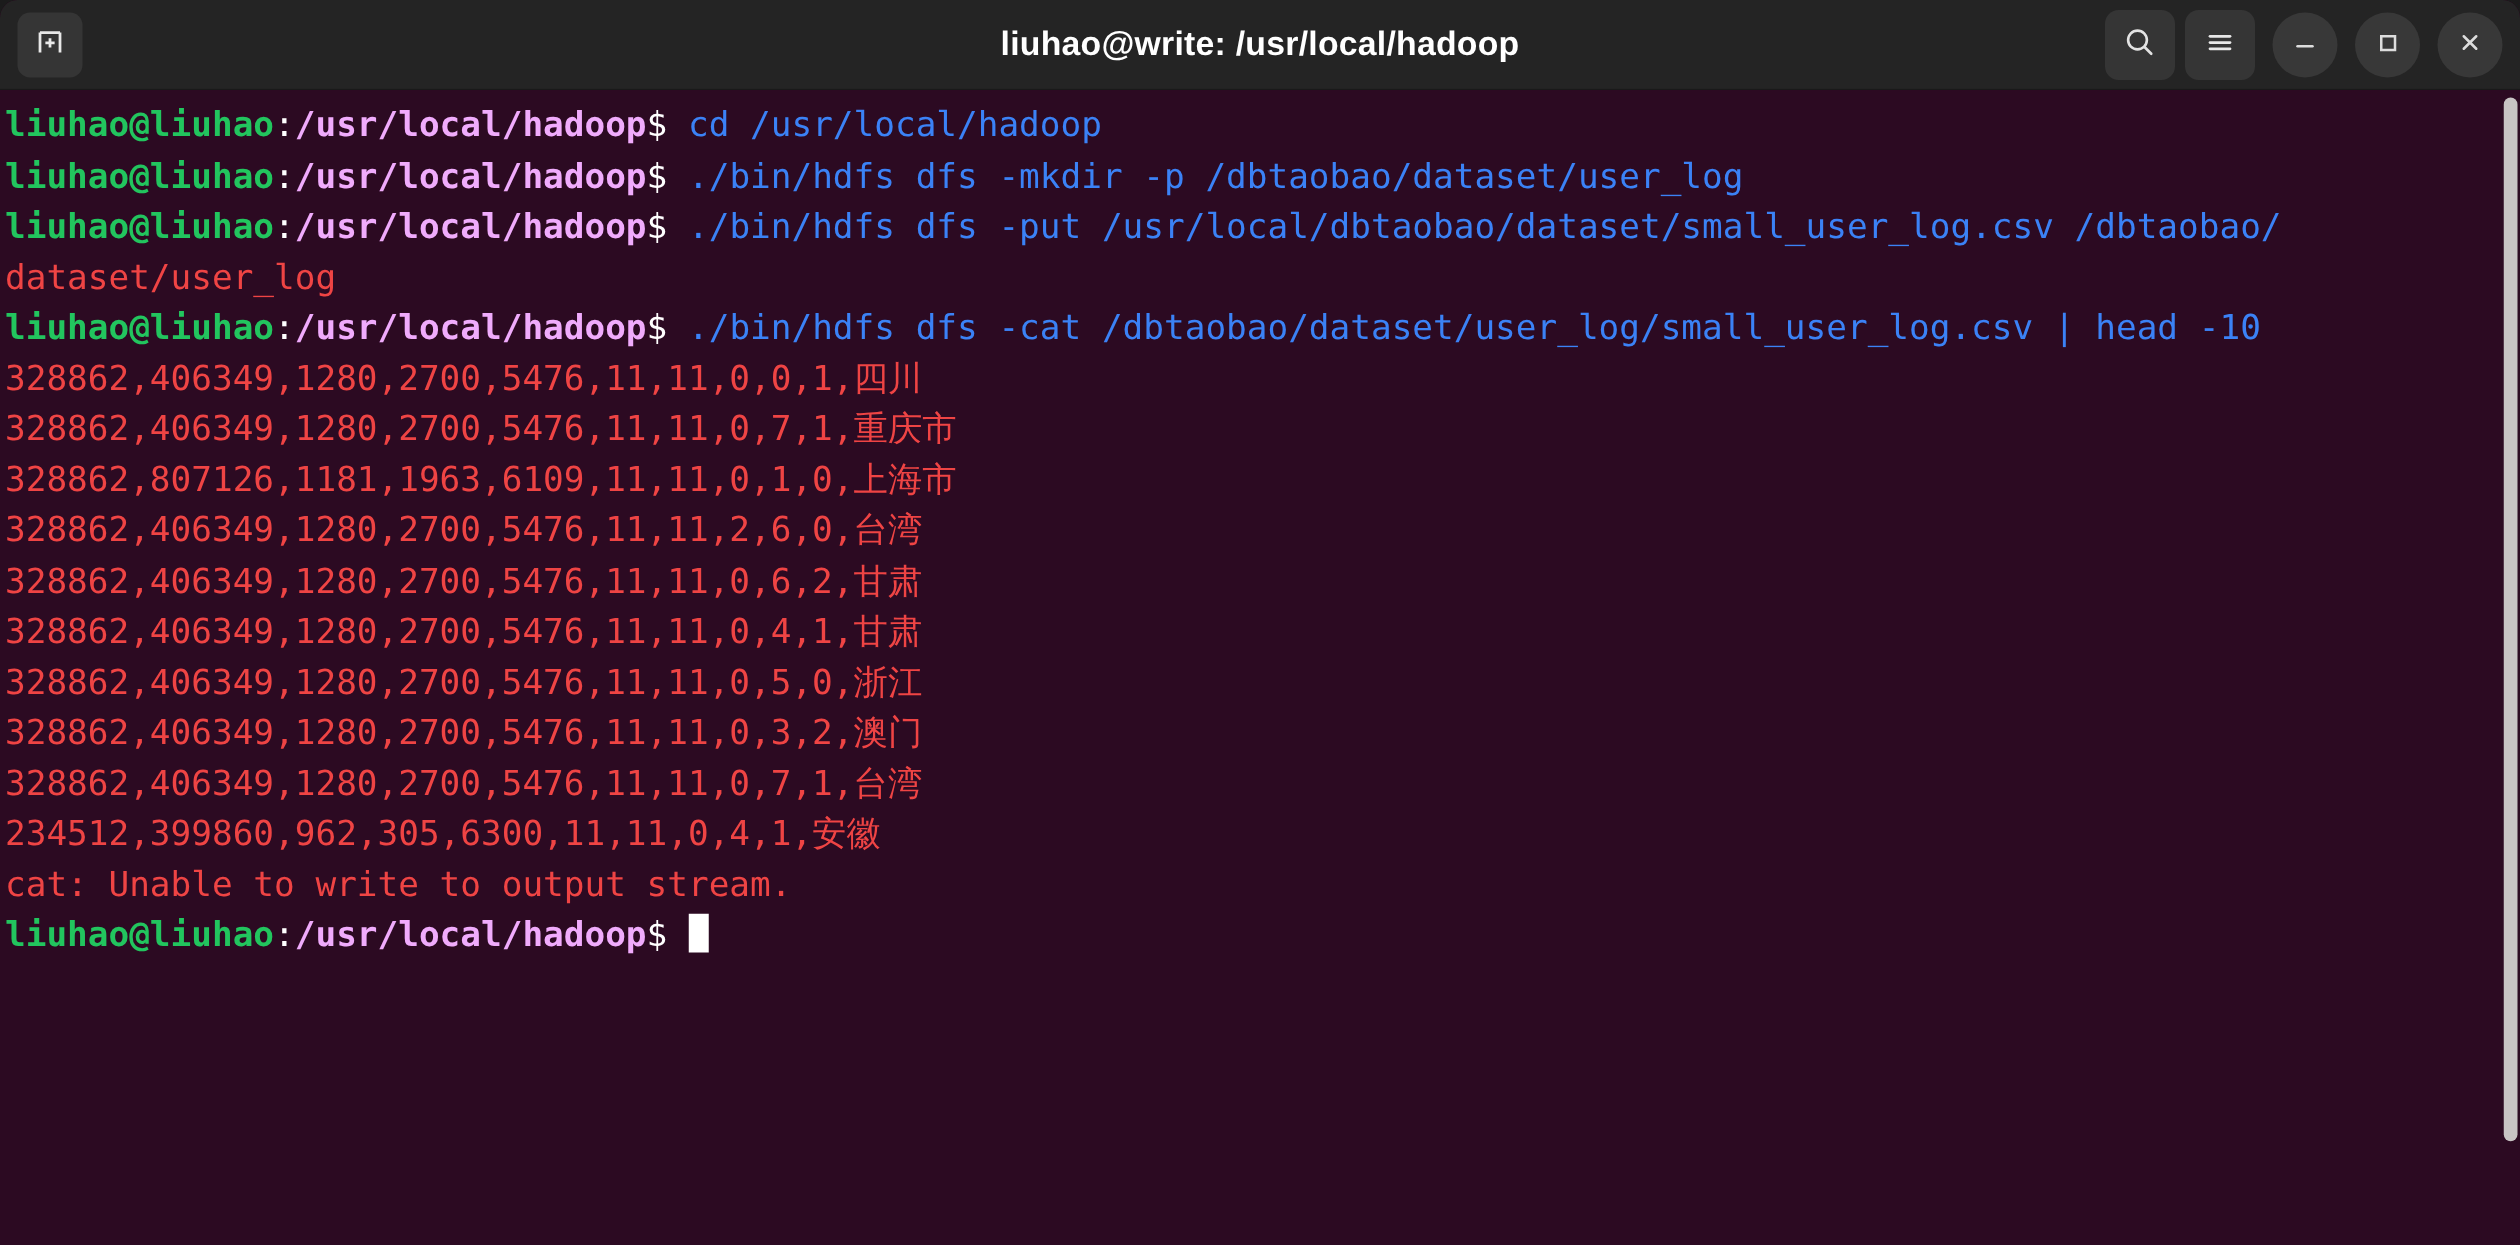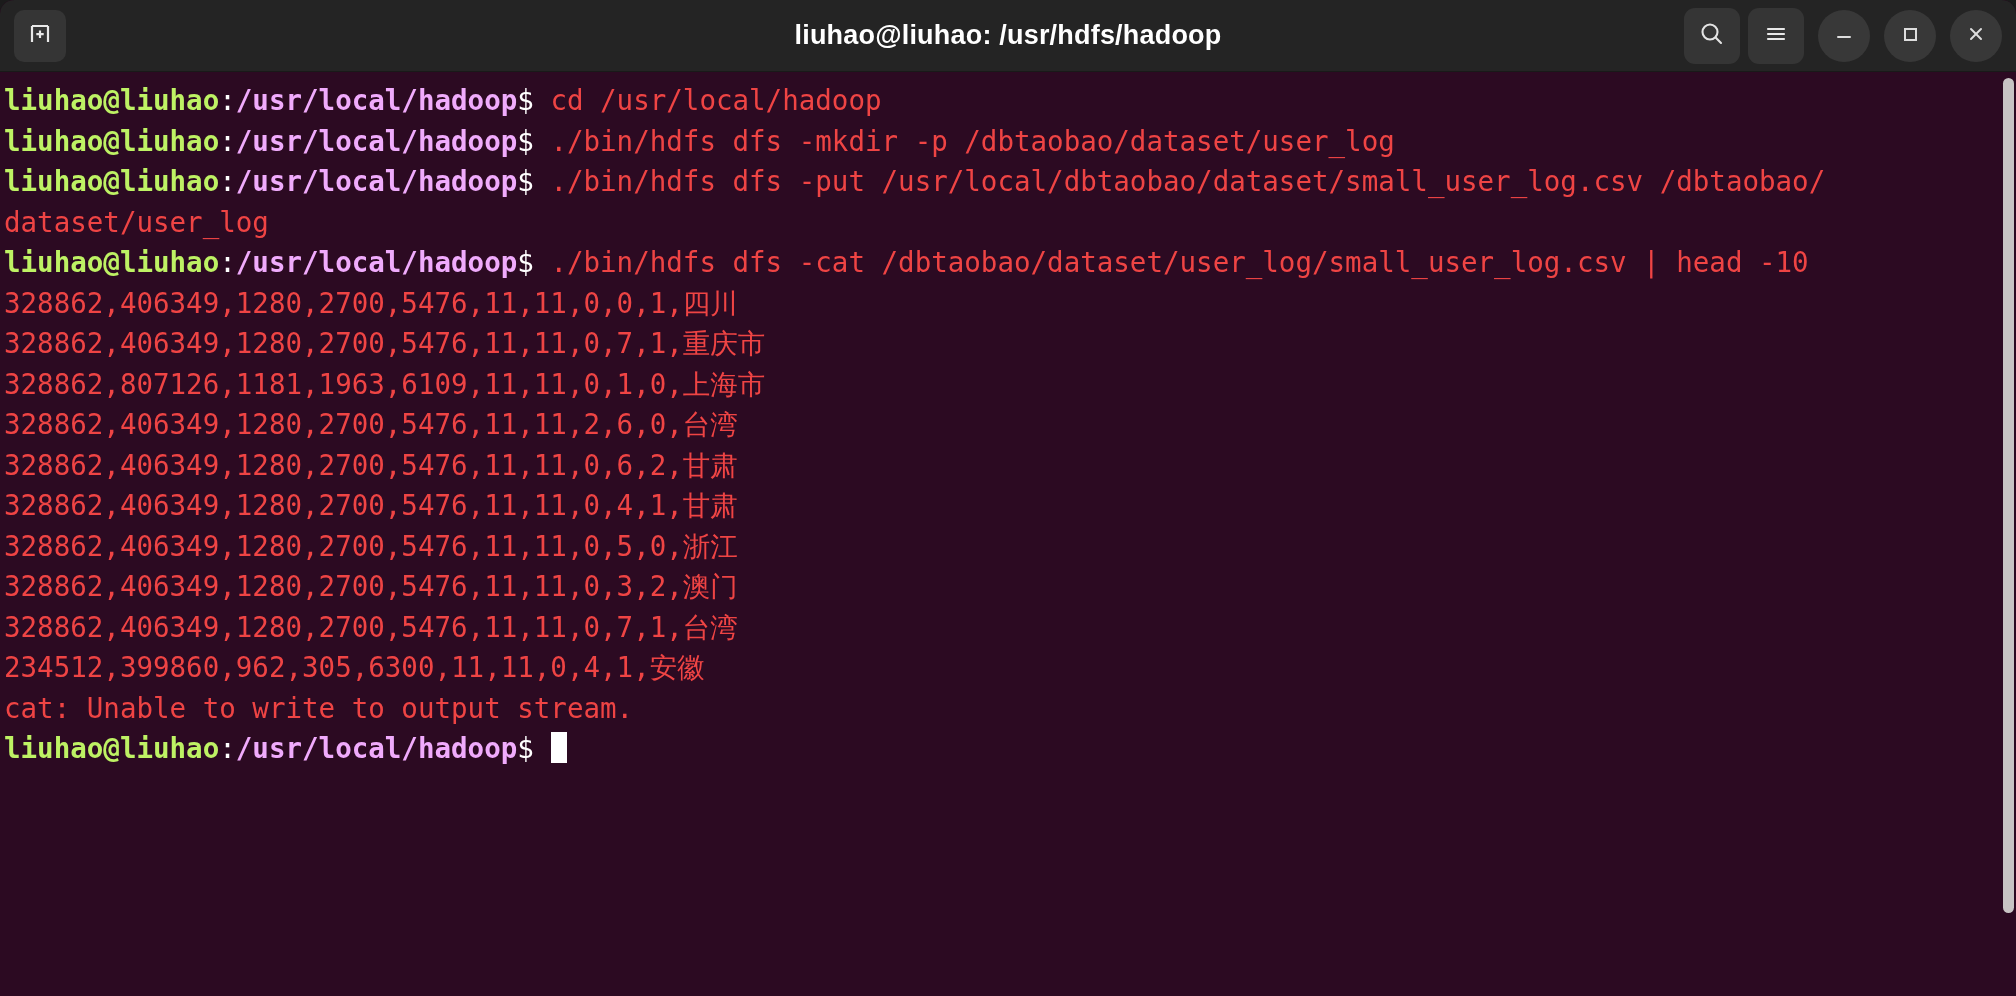--- a/index.html
+++ b/index.html
@@ -116,25 +116,25 @@
     box-sizing: border-box;
     font-family: "DejaVu Sans Mono", "Liberation Mono", monospace;
     font-size: 27.5px;
     line-height: 40.5px;
     color: #ffffff;
     white-space: pre;
     letter-spacing: 0px;
   }
 
   .line { height: 40.5px; }
-  .seg-user { color: #bef264; font-weight: bold; }
+  .seg-user { color: #22c55e; font-weight: bold; }
   .seg-colon { color: #ffffff; }
   .seg-path { color: #f0abfc; font-weight: bold; }
   .seg-dollar { color: #ffffff; }
-  .seg-cmd { color: #ef4444; }
+  .seg-cmd { color: #3b82f6; }
   .seg-out { color: #ef4444; }
 
   .cursor {
     display: inline-block;
     width: 16px;
     height: 31px;
     background: #ffffff;
     vertical-align: -5px;
     margin-left: 1px;
   }
@@ -167,21 +167,21 @@
 
     <div class="newtab-btn">
       <span>
         <svg width="26" height="26" viewBox="0 0 26 26">
           <path d="M5 5 L5 21 M5 5 L21 5 M21 5 L21 21" stroke="#e8e8e8" stroke-width="2.2" fill="none"></path>
           <path d="M13 9.5 L13 17 M9.3 13.2 L16.7 13.2" stroke="#e8e8e8" stroke-width="2.2" fill="none"></path>
         </svg>
       </span>
     </div>
 
-    <div class="title-text">liuhao@liuhao: /usr/hdfs/hadoop</div>
+    <div class="title-text">liuhao@write: /usr/local/hadoop</div>
 
     <div class="tb-right">
 
       <div class="sq-btn">
         <span>
           <svg width="30" height="30" viewBox="0 0 30 30">
             <circle cx="13" cy="13" r="7.5" stroke="#e3e3e3" stroke-width="2.1" fill="none"></circle>
             <line x1="18.6" y1="18.6" x2="24" y2="24" stroke="#e3e3e3" stroke-width="2.1" stroke-linecap="round"></line>
           </svg>
         </span>

